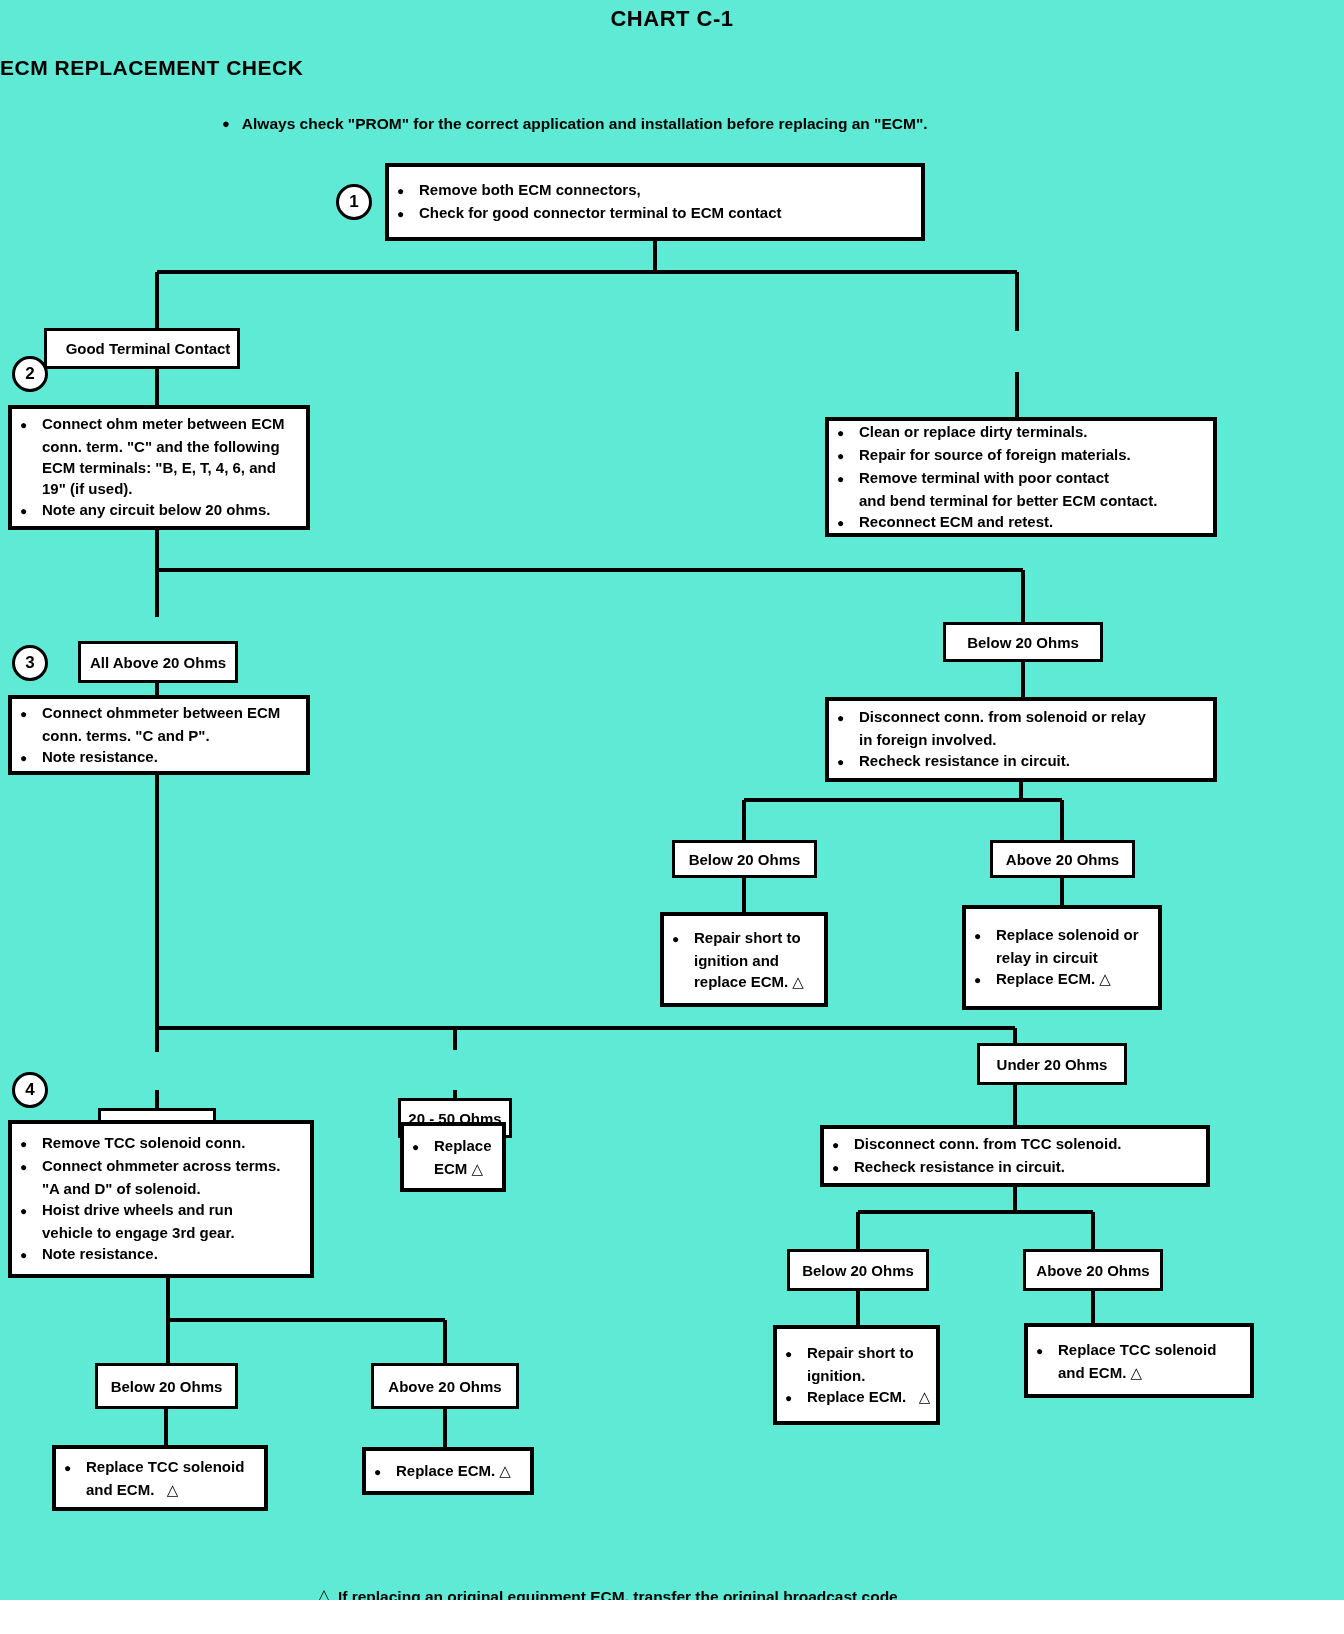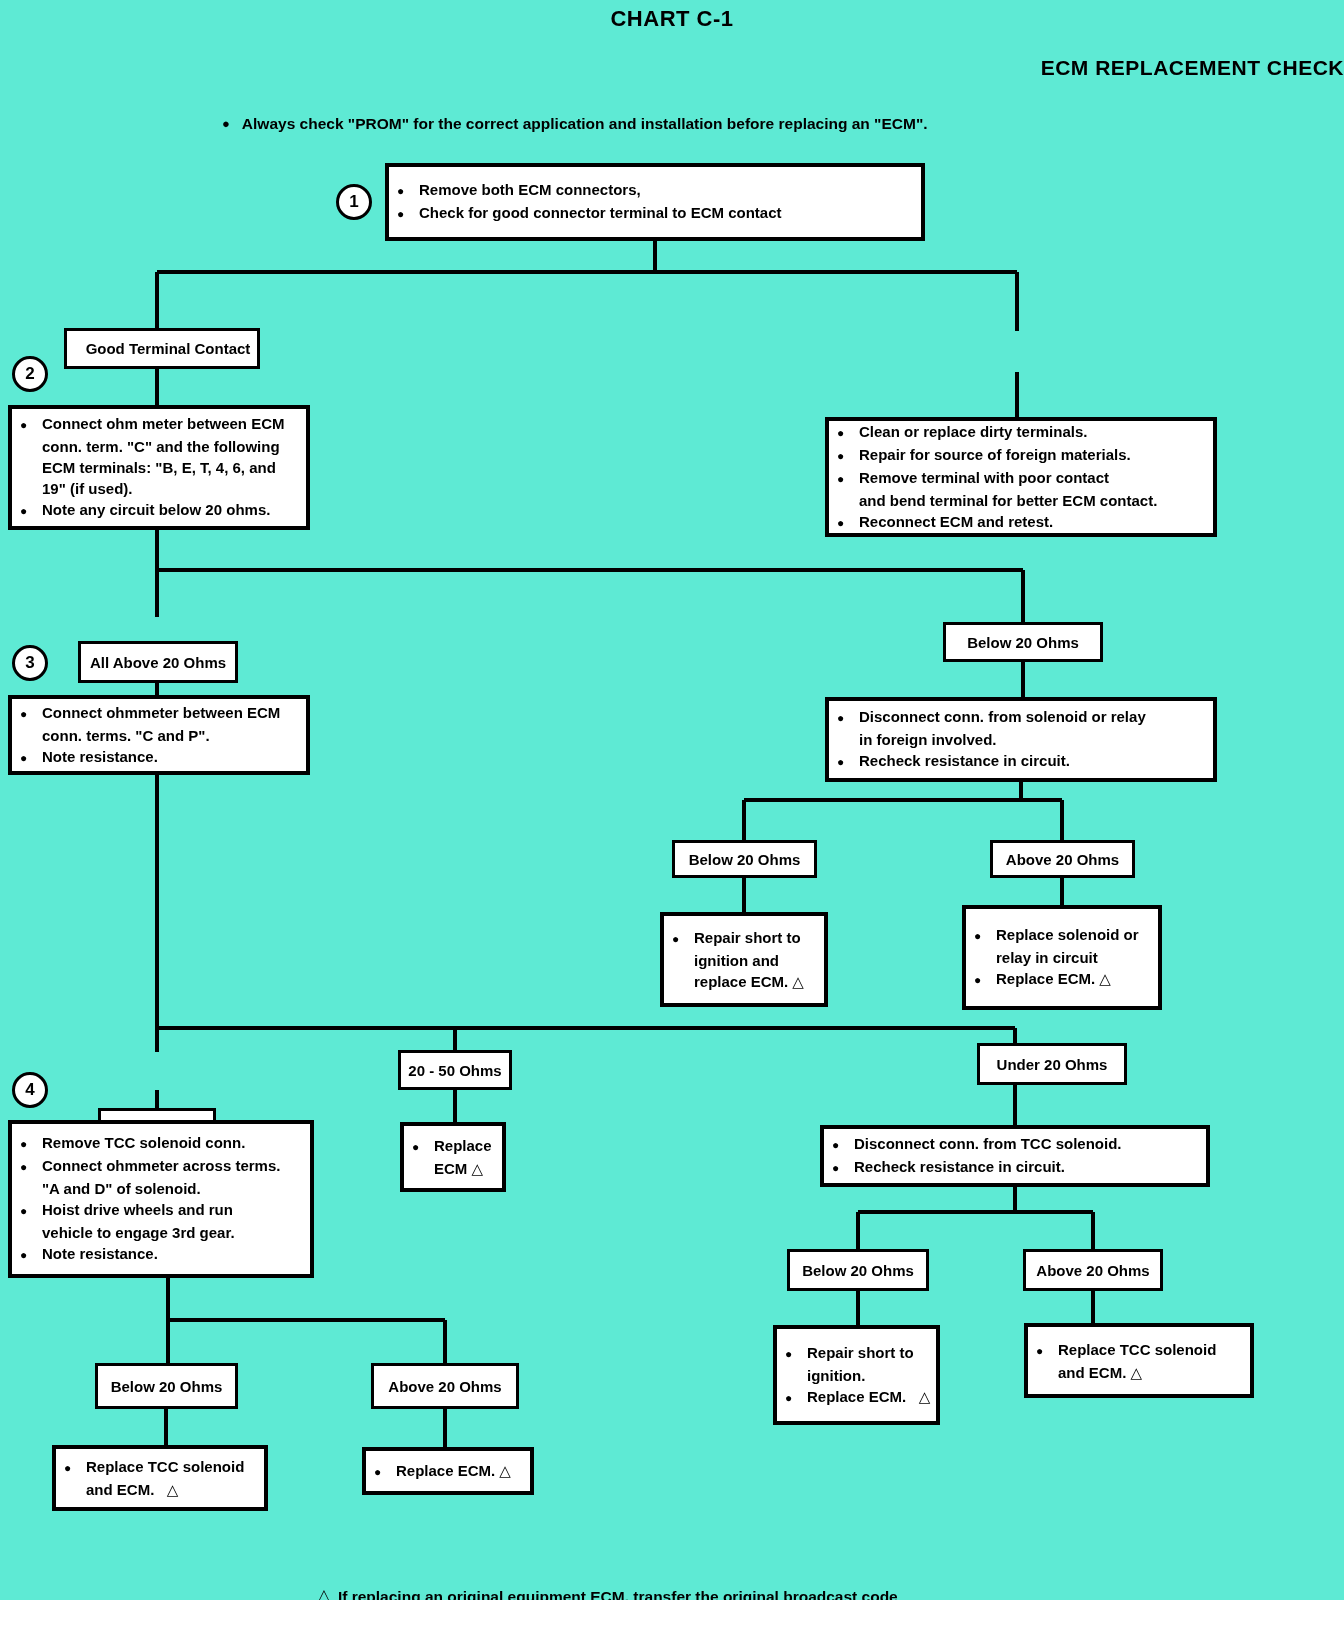--- a/index.html
+++ b/index.html
@@ -1,21 +1,21 @@
 <!DOCTYPE html>
 <html><head>
 <meta charset="utf-8">
 <style>
   html,body{margin:0;padding:0;background:#fff;}
   #page{position:relative;width:1344px;height:1600px;background:#5eead4;overflow:hidden;
         font-family:"Liberation Sans","DejaVu Sans",sans-serif;color:#000;}
   #connectors{position:absolute;left:0;top:0;z-index:1;}
   .title{position:absolute;left:0;top:6px;width:1344px;text-align:center;
          font-size:22px;font-weight:bold;letter-spacing:.5px;}
-  .subtitle{position:absolute;left:0;top:56px;width:1344px;text-align:right;
+  .subtitle{position:absolute;left:0;top:56px;width:1344px;text-align:left;
          font-size:21px;font-weight:bold;letter-spacing:.5px;}
   .note{position:absolute;left:222px;top:115px;display:flex;gap:12px;
         font-size:15.5px;font-weight:bold;}
   .note .b{font-size:13px;padding-top:1px;}
   .box{position:absolute;background:#fff;border:4px solid #000;box-sizing:border-box;
        padding:5px 5px 5px 8px;z-index:2;display:flex;flex-direction:column;justify-content:center;}
   .box .li{display:flex;align-items:flex-start;line-height:21px;font-size:15px;font-weight:bold;}
   .box .b{flex:0 0 22px;font-size:12px;padding-top:2px;}
   .box .t{white-space:pre-wrap;}
   .lbl{position:absolute;background:#fff;border:3px solid #000;box-sizing:border-box;
@@ -63,21 +63,21 @@
       <div class="li">
         <span class="b">●</span>
         <span class="t">Remove both ECM connectors,</span>
       </div>
       <div class="li">
         <span class="b">●</span>
         <span class="t">Check for good connector terminal to ECM contact</span>
       </div>
     </div>
 
-  <div class="lbl" style="left:64px;top:328px;width:196px;height:41px;padding-left:12px;">Good Terminal Contact</div>
+  <div class="lbl" style="left:44px;top:328px;width:196px;height:41px;padding-left:12px;">Good Terminal Contact</div>
 
   <div class="circ" style="left:12px;top:356px;">2</div>
   <div class="box" style="left:8px;top:405px;width:302px;height:125px;">
       <div class="li">
         <span class="b">●</span>
         <span class="t">Connect ohm meter between ECM</span>
       </div>
       <div class="li cont">
         <span class="b"></span>
         <span class="t">conn. term. "C" and the following</span>
@@ -177,21 +177,21 @@
         <span class="b"></span>
         <span class="t">relay in circuit</span>
       </div>
       <div class="li">
         <span class="b">●</span>
         <span class="t">Replace ECM. △</span>
       </div>
     </div>
 
   <div class="lbl" style="left:98px;top:1108px;width:118px;height:38px;">Over 50 Ohms</div>
-  <div class="lbl" style="left:398px;top:1050px;width:114px;height:40px;">20 - 50 Ohms</div>
+  <div class="lbl" style="left:398px;top:1098px;width:114px;height:40px;">20 - 50 Ohms</div>
   <div class="lbl" style="left:940px;top:1043px;width:150px;height:42px;margin-left:37px;">Under 20 Ohms</div>
 
   <div class="circ" style="left:12px;top:1072px;">4</div>
   <div class="box" style="left:8px;top:1120px;width:306px;height:158px;">
       <div class="li">
         <span class="b">●</span>
         <span class="t">Remove TCC solenoid conn.</span>
       </div>
       <div class="li">
         <span class="b">●</span>

